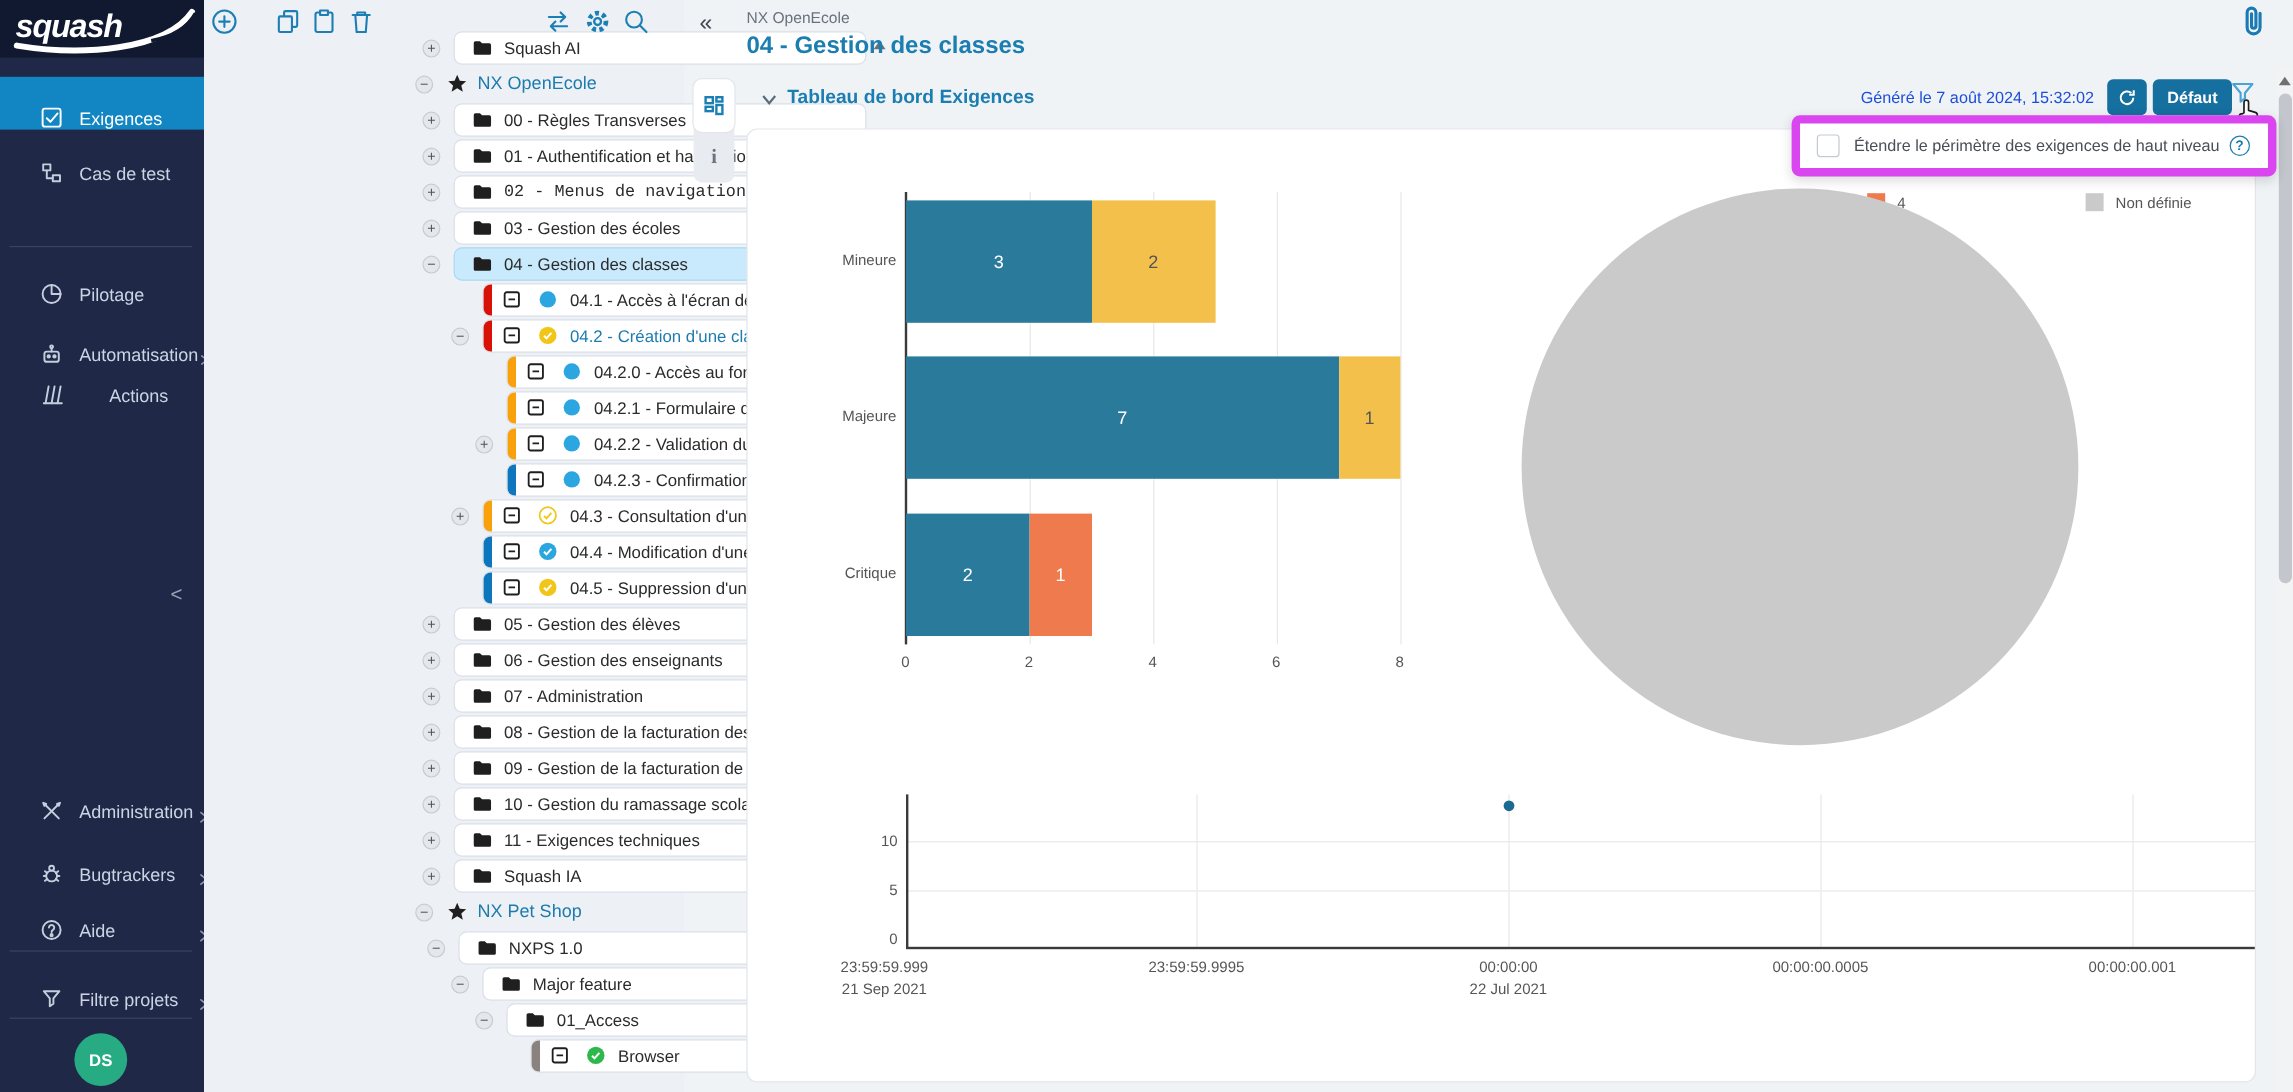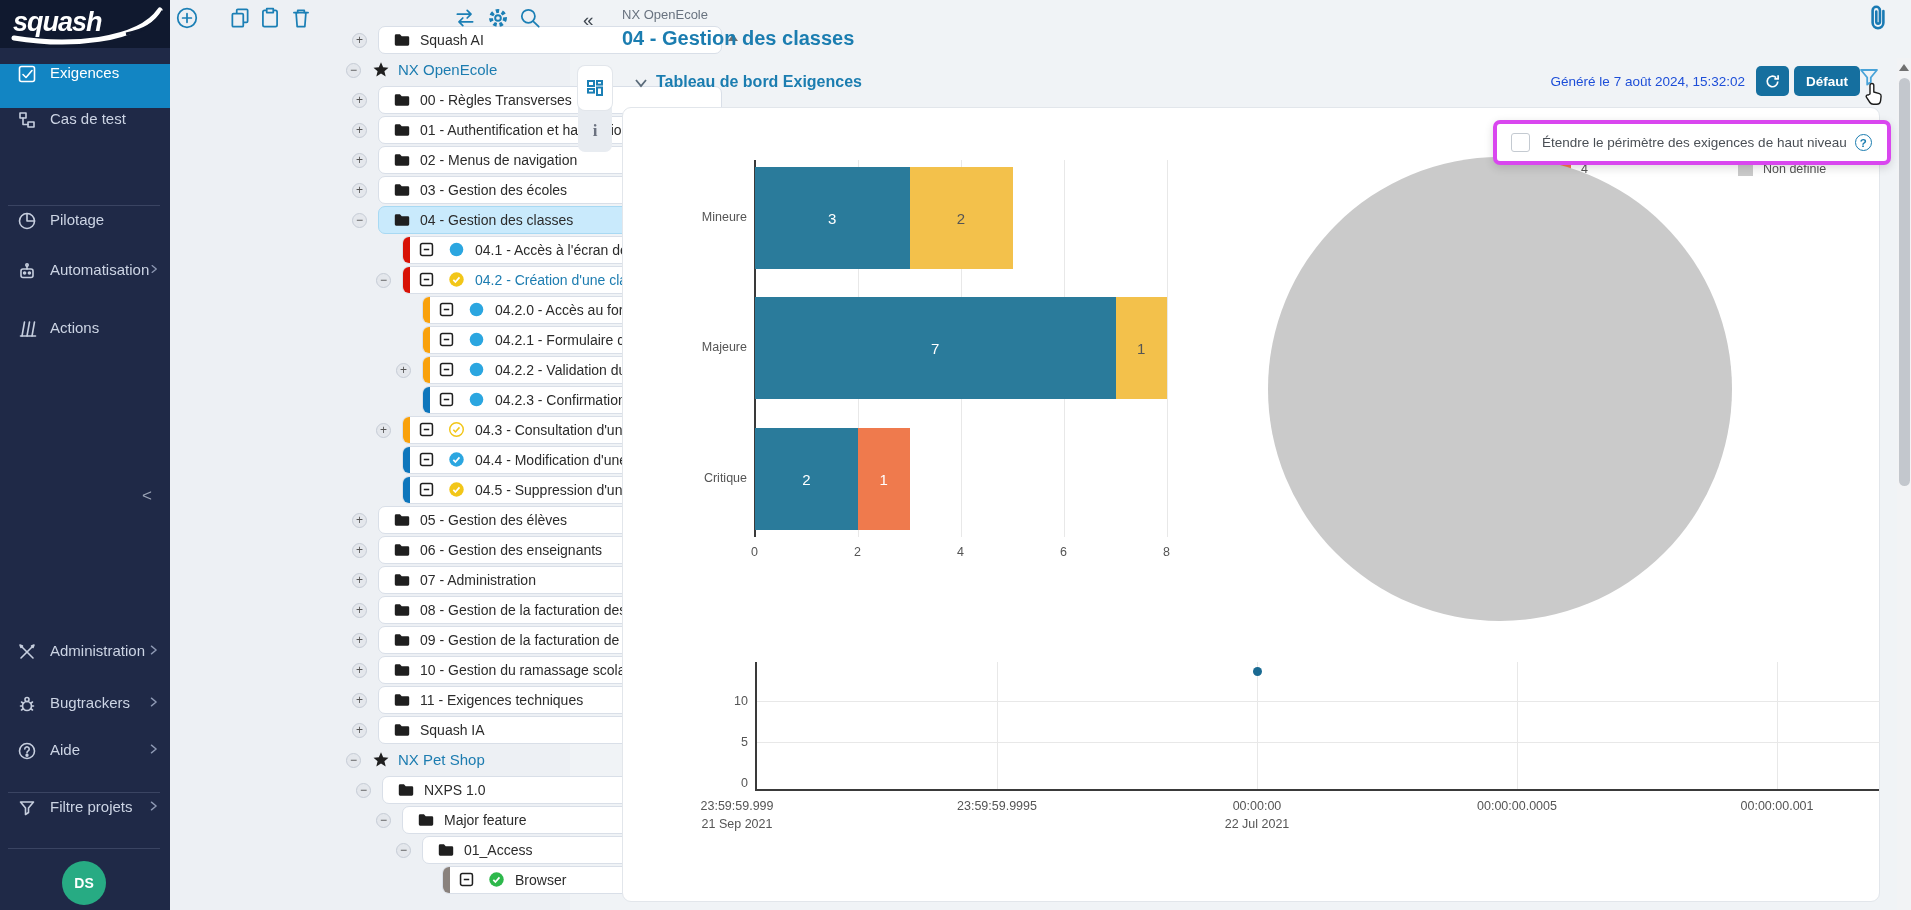--- a/index.html
+++ b/index.html
@@ -3,21 +3,21 @@
 <meta charset="utf-8">
 <style>
   html,body{margin:0;padding:0;}
   body{font-family:"Liberation Sans","DejaVu Sans",sans-serif;background:#f0f3f6;}
   #stage{position:relative;width:1911px;height:910px;overflow:hidden;background:#f0f3f6;}
   .abs{position:absolute;}
   
   #sidebar{left:0;top:0;width:170px;height:910px;background:#1f2947;}
   #logo-box{left:0;top:0;width:170px;height:48px;background:#10192f;}
   #logo-text{left:13px;top:7px;color:#fff;font-style:italic;font-weight:bold;font-size:27px;letter-spacing:-1px;}
-  .nav-item{left:0;width:170px;height:44px;display:flex;align-items:flex-start;color:#ccd4e4;font-size:15px;cursor:pointer;}
+  .nav-item{left:0;width:170px;height:44px;display:flex;align-items:flex-end;color:#ccd4e4;font-size:15px;cursor:pointer;padding-left:16px;}
   .nav-item.active{background:#1285c3;color:#fff;}
   .nav-item .ni-icon{width:20px;height:20px;margin-left:17px;margin-right:13px;color:#c6cede;flex:0 0 auto;}
   .nav-item.active .ni-icon{color:#fff;}
   .nav-item .ni-arrow{margin-left:auto;margin-right:10px;width:12px;height:12px;color:#8e99b4;}
   .side-div{left:8px;width:152px;height:1px;background:#3a4462;}
   #side-collapse{left:142px;top:486px;color:#9aa3b5;font-size:17px;}
   #avatar{left:62px;top:861px;width:44px;height:44px;border-radius:50%;background:#27ab83;color:#fff;font-size:14px;font-weight:bold;display:flex;align-items:center;justify-content:center;}
   
   #tree-panel{left:170px;top:0;width:400px;height:910px;background:#edf0f4;}
   .tb-icon{width:24px;height:24px;color:#1b7fb5;cursor:pointer;}
@@ -49,21 +49,21 @@
   #section-title{left:656px;top:73px;font-size:16px;font-weight:600;color:#1b7db0;}
   #generated{right:166px;top:74px;font-size:13.5px;color:#1d4ed8;}
   .hbtn{background:#156f9f;color:#fff;border:none;border-radius:5px;cursor:pointer;}
   #refresh-btn{left:1756px;top:66px;width:33px;height:30px;display:flex;align-items:center;justify-content:center;}
   #refresh-btn svg{width:17px;height:17px;}
   #default-btn{left:1794px;top:66px;height:30px;padding:0 12px;font-size:13.5px;font-weight:bold;}
   #filter-icon{left:1858px;top:66px;width:22px;height:22px;color:#4aa3d8;cursor:pointer;}
   #cursor-hand{left:1862px;top:82px;width:24px;height:26px;}
   
   #card{left:622px;top:107px;width:1258px;height:795px;background:#fff;border:1px solid #e2e6eb;border-radius:9px;box-sizing:border-box;}
-  #popup{left:1493px;top:120px;width:390px;height:37px;background:#fff;border:4px solid #d946ef;border-radius:7px;box-shadow:0 3px 10px rgba(0,0,0,.14);display:flex;align-items:center;z-index:30;}
+  #popup{left:1493px;top:96px;width:390px;height:37px;background:#fff;border:7px solid #d946ef;border-radius:7px;box-shadow:0 3px 10px rgba(0,0,0,.14);display:flex;align-items:center;z-index:30;}
   #popup-checkbox{width:17px;height:17px;border:1px solid #c4cad1;border-radius:3px;background:#fff;margin-left:14px;flex:0 0 auto;cursor:pointer;}
   #popup-label{margin-left:12px;font-size:13.5px;color:#4a4f55;white-space:nowrap;}
   #popup-help{margin-left:8px;width:17px;height:17px;border-radius:50%;border:1.6px solid #1b7db0;color:#1b7db0;font-size:11.5px;font-weight:bold;text-align:center;line-height:16px;box-sizing:border-box;flex:0 0 auto;cursor:pointer;}
   
   .chart-title{position:absolute;transform:translateX(-50%);font-size:15.5px;font-weight:bold;color:#43799c;white-space:nowrap;}
   .gridv{position:absolute;width:1px;background:#e8e8e8;}
   .gridh{position:absolute;height:1px;background:#e8e8e8;}
   .axis{position:absolute;background:#3a3a3a;}
   .tick{position:absolute;font-size:12.5px;color:#555;white-space:nowrap;}
   .bar-seg{position:absolute;display:flex;align-items:center;justify-content:center;font-size:15px;}
@@ -119,21 +119,21 @@
             <circle cx="7.6" cy="12" r="1" fill="currentColor"></circle>
             <circle cx="12.4" cy="12" r="1" fill="currentColor"></circle>
             <path d="M10 8 V5"></path>
             <circle cx="10" cy="4" r="1.2"></circle>
           </svg></span>
         <span>Automatisation</span>
         <span class="ni-arrow"><svg viewBox="0 0 14 14" width="100%" height="100%" fill="none" stroke="currentColor" stroke-width="1.6" stroke-linecap="round" stroke-linejoin="round">
             <polyline points="4,2.5 9.5,7 4,11.5"></polyline>
           </svg></span>
       </div>
-      <div class="nav-item abs" style="top: 319px;">
+      <div class="nav-item abs" style="top: 295px; gap: 25px;">
         <span class="ni-icon"><svg viewBox="0 0 20 20" width="100%" height="100%" fill="none" stroke="currentColor" stroke-width="1.6" stroke-linecap="round" stroke-linejoin="round">
             <path d="M5 17 L7.5 3"></path>
             <path d="M10 17 L12.5 3"></path>
             <path d="M15 17 L17.5 3"></path>
             <path d="M3.5 17 h15"></path>
           </svg></span>
         <span>Actions</span>
       </div>
       <div class="nav-item abs" style="top: 642px;">
         <span class="ni-icon"><svg viewBox="0 0 20 20" width="100%" height="100%" fill="none" stroke="currentColor" stroke-width="1.6" stroke-linecap="round" stroke-linejoin="round">
@@ -217,21 +217,21 @@
           </div>
           <div class="t-label" style="left: 250px;">01 - Authentification et habilitations</div>
         </div>
         <div class="tree-row abs" style="left: 0px; top: 145px; width: 570px;">
           <div class="expander" style="left: 182px; top: 7.5px;">+</div>
           <div class="pill" style="left: 208px; width: 344px;">
             <div class="tico" style="left: 14px; top: 4px;"><svg viewBox="0 0 20 20" width="100%" height="100%">
                 <path d="M2 5.2 a1.5 1.5 0 0 1 1.5 -1.5 h4.2 l2 2 h6.8 a1.5 1.5 0 0 1 1.5 1.5 v7.6 a1.5 1.5 0 0 1 -1.5 1.5 h-13 a1.5 1.5 0 0 1 -1.5 -1.5 z" fill="#1f1f1f"></path>
               </svg></div>
           </div>
-          <div class="t-label" style="left: 250px;">02 - Menus de navigation</div>
+          <div class="t-label" style="left: 250px; font-family: Liberation Mono, monospace;">02 - Menus de navigation</div>
         </div>
         <div class="tree-row abs" style="left: 0px; top: 175px; width: 570px;">
           <div class="expander" style="left: 182px; top: 7.5px;">+</div>
           <div class="pill" style="left: 208px; width: 344px;">
             <div class="tico" style="left: 14px; top: 4px;"><svg viewBox="0 0 20 20" width="100%" height="100%">
                 <path d="M2 5.2 a1.5 1.5 0 0 1 1.5 -1.5 h4.2 l2 2 h6.8 a1.5 1.5 0 0 1 1.5 1.5 v7.6 a1.5 1.5 0 0 1 -1.5 1.5 h-13 a1.5 1.5 0 0 1 -1.5 -1.5 z" fill="#1f1f1f"></path>
               </svg></div>
           </div>
           <div class="t-label" style="left: 250px;">03 - Gestion des écoles</div>
         </div>

